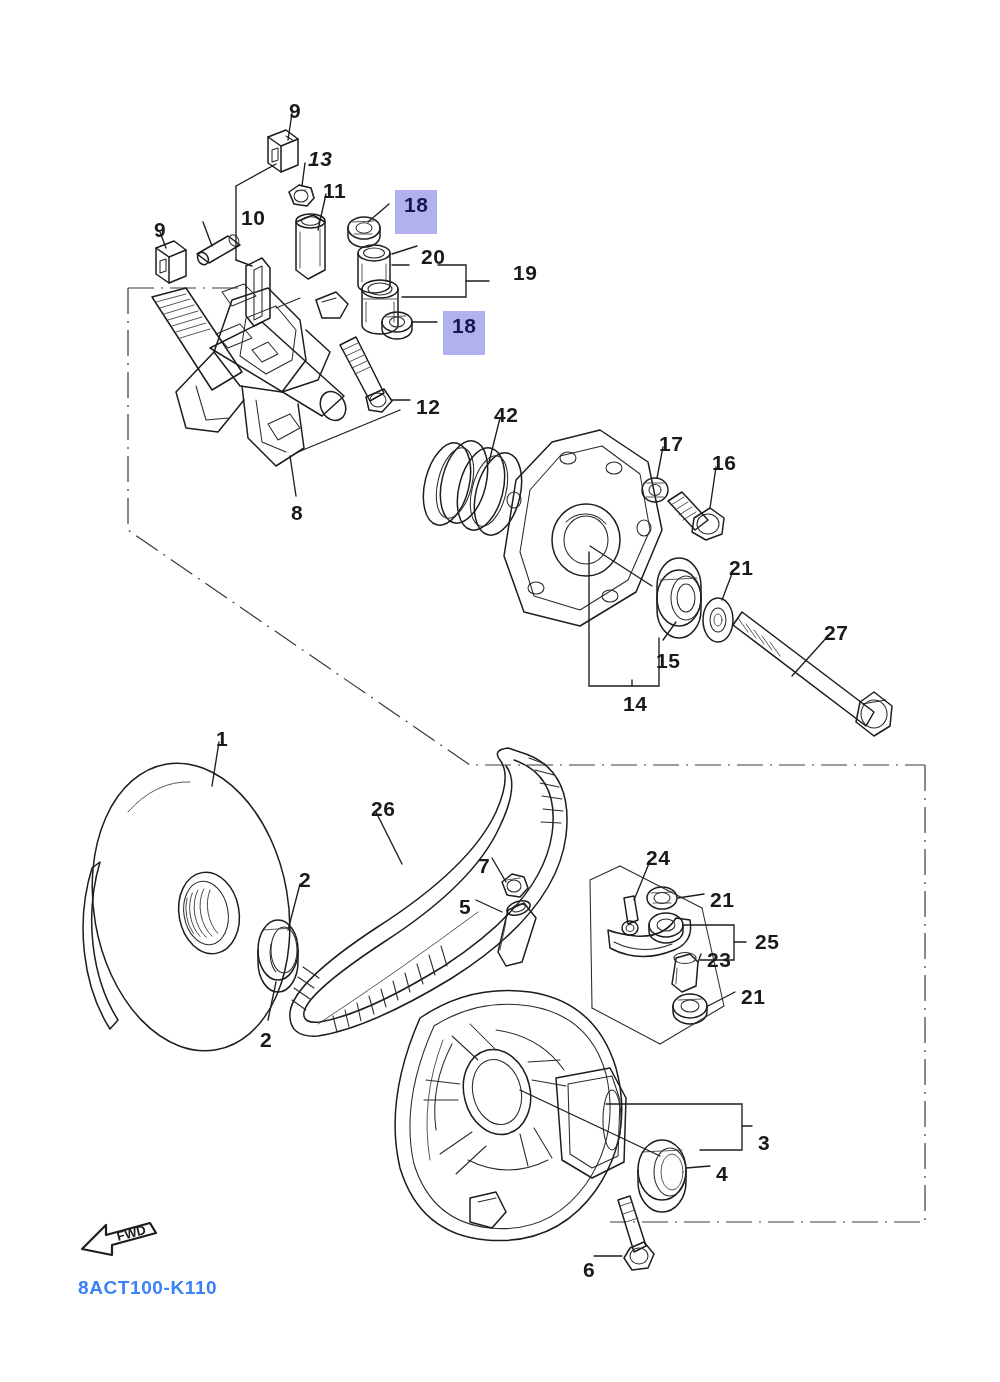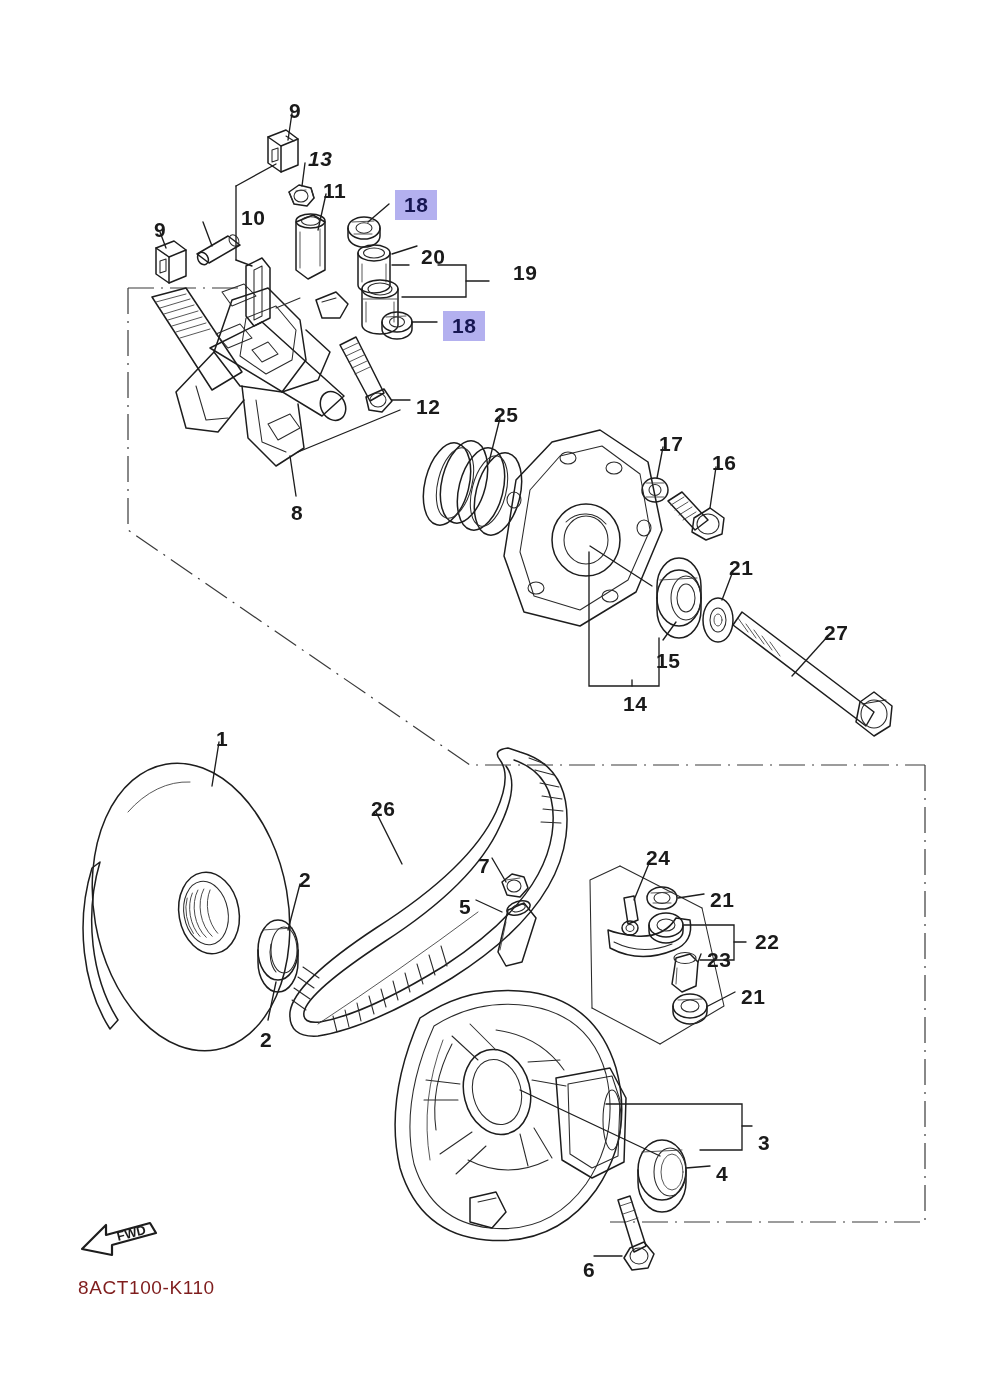--- a/index.html
+++ b/index.html
@@ -4,23 +4,23 @@
 <title>Parts Diagram</title>
 <style>
   html,body{margin:0;padding:0;background:#ffffff;}
   body{width:1000px;height:1382px;position:relative;overflow:hidden;
        font-family:"Liberation Sans",sans-serif;color:#111;}
   #stage{position:absolute;left:0;top:0;width:1000px;height:1382px;}
   svg.layer{position:absolute;left:0;top:0;width:1000px;height:1382px;}
   .callout{position:absolute;font-family:"Liberation Sans",sans-serif;
            font-size:21px;font-weight:700;color:#1a1a1a;letter-spacing:0.5px;
            line-height:1;white-space:nowrap;}
-  .callout.hl{background:#b3b0ef;color:#161652;padding:4px 9px 5px 9px;}
-  .partno{position:absolute;left:78px;top:1277px;font-size:19px;font-weight:400;
-          color:#7f1d1d;letter-spacing:0.6px;}
+  .callout.hl{background:#b3b0ef;color:#161652;padding:4px 9px 19px 9px;}
+  .partno{position:absolute;left:78px;top:1277px;font-size:19px;font-weight:700;
+          color:#3b82f6;letter-spacing:0.6px;}
   .fwd-wrap{position:absolute;left:72px;top:1215px;width:90px;height:52px;}
 </style>
 </head>
 <body>
 
 <div id="stage">
 
   <svg class="layer" viewBox="0 0 1000 1382">
     <defs>
       <style>
@@ -477,22 +477,22 @@
       <div class="callout" style="left: 623px; top: 693px;">14</div>
       <div class="callout" style="left: 656px; top: 650px;">15</div>
       <div class="callout" style="left: 712px; top: 452px;">16</div>
       <div class="callout" style="left: 659px; top: 433px;">17</div>
       <div class="callout hl" style="left: 395px; top: 190px;">18</div>
       <div class="callout hl" style="left: 443px; top: 311px;">18</div>
       <div class="callout" style="left: 474px; top: 262px; margin-left: 39px;">19</div>
       <div class="callout" style="left: 421px; top: 246px;">20</div>
       <div class="callout" style="left: 710px; top: 889px;">21</div>
       <div class="callout" style="left: 741px; top: 986px;">21</div>
-      <div class="callout" style="left: 755px; top: 931px;">22</div>
+      <div class="callout" style="left: 755px; top: 931px;">25</div>
       <div class="callout" style="left: 707px; top: 949px;">23</div>
       <div class="callout" style="left: 646px; top: 847px;">24</div>
-      <div class="callout" style="left: 494px; top: 404px;">25</div>
+      <div class="callout" style="left: 494px; top: 404px;">42</div>
       <div class="callout" style="left: 371px; top: 798px;">26</div>
       <div class="callout" style="left: 824px; top: 622px;">27</div>
       <div class="callout" style="left: 729px; top: 557px;">21</div>
     </div>
 
 </div>
 
 </body></html>

